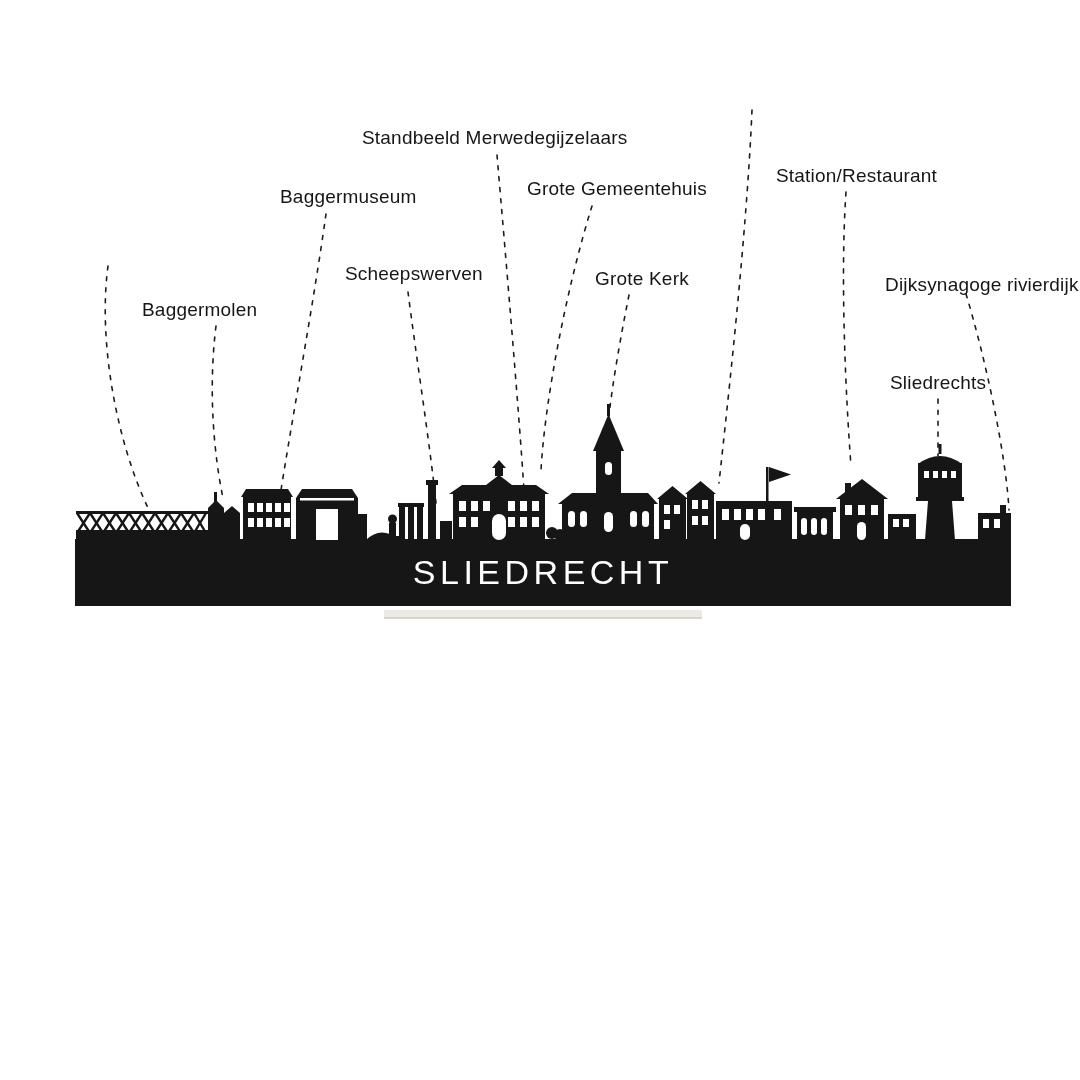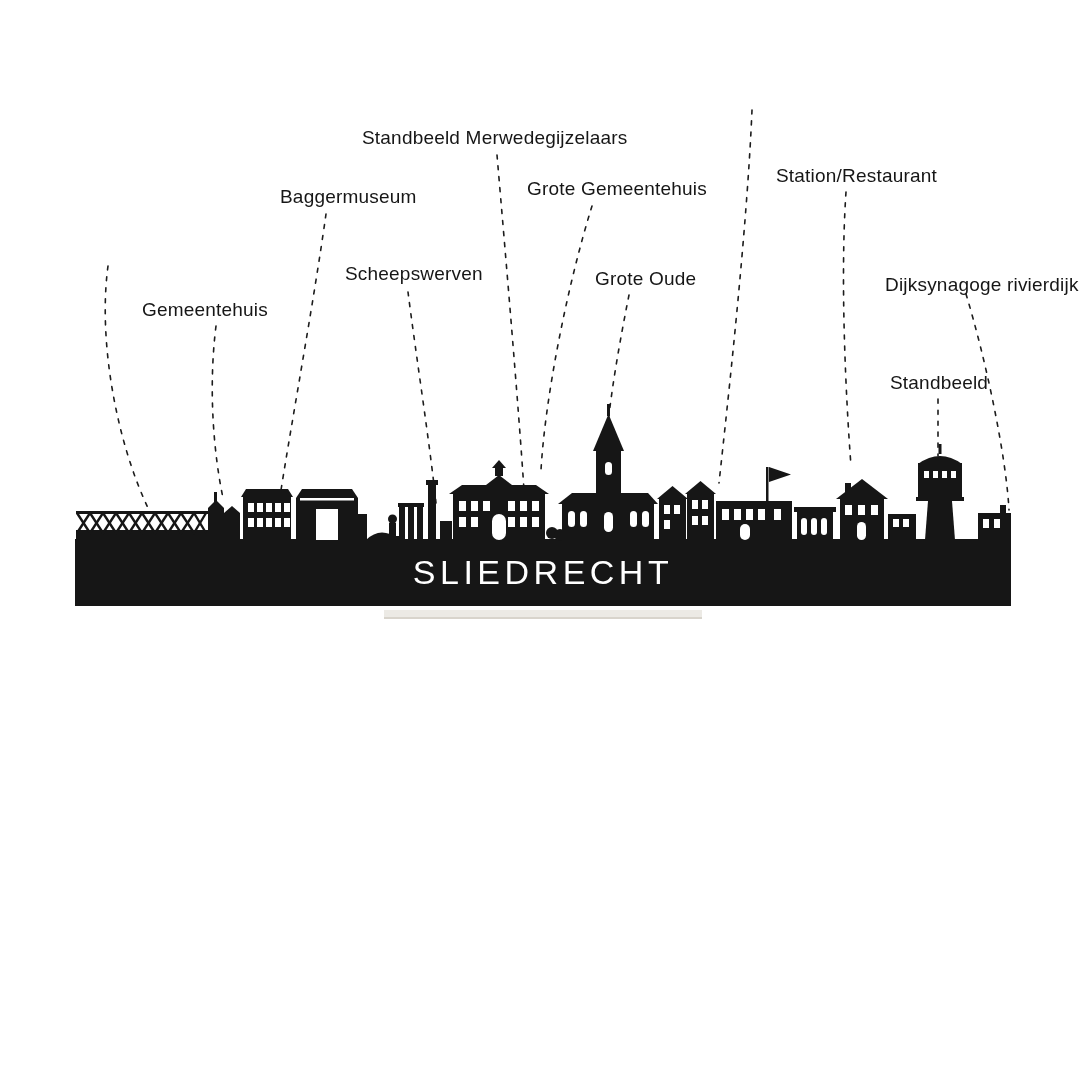--- a/index.html
+++ b/index.html
@@ -242,23 +242,23 @@
         <g fill="#ffffff">
           <rect x="983" y="519" width="6" height="9"></rect>
           <rect x="994" y="519" width="6" height="9"></rect>
         </g>
       </g>
 
       <text x="543" y="584" text-anchor="middle" font-family="Liberation Sans, sans-serif" font-size="34" letter-spacing="4.5" font-weight="400" fill="#ffffff">SLIEDRECHT</text>
     </g>
   </svg>
 
-  <div class="label" id="lbl-baggermolen">Gemeentehuis</div>
+  <div class="label" id="lbl-baggermolen">Baggermolen</div>
   <div class="label" id="lbl-baggermuseum">Baggermuseum</div>
   <div class="label" id="lbl-scheepswerven">Scheepswerven</div>
   <div class="label" id="lbl-standbeeld">Standbeeld Merwedegijzelaars</div>
   <div class="label" id="lbl-oude-gemeentehuis">Grote Gemeentehuis</div>
-  <div class="label" id="lbl-grote-kerk">Grote Oude</div>
+  <div class="label" id="lbl-grote-kerk">Grote Kerk</div>
   <div class="label" id="lbl-station">Station/Restaurant</div>
-  <div class="label" id="lbl-watertoren">Standbeeld</div>
+  <div class="label" id="lbl-watertoren">Sliedrechts</div>
   <div class="label" id="lbl-dijksynagoge">Dijksynagoge rivierdijk</div>
 
 </div>
 
 </body></html>

